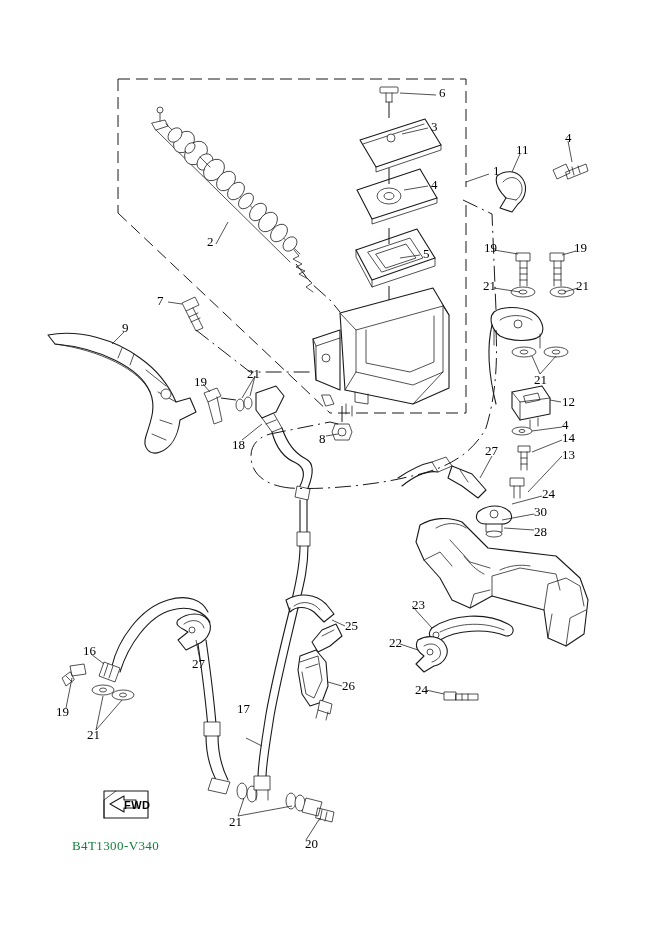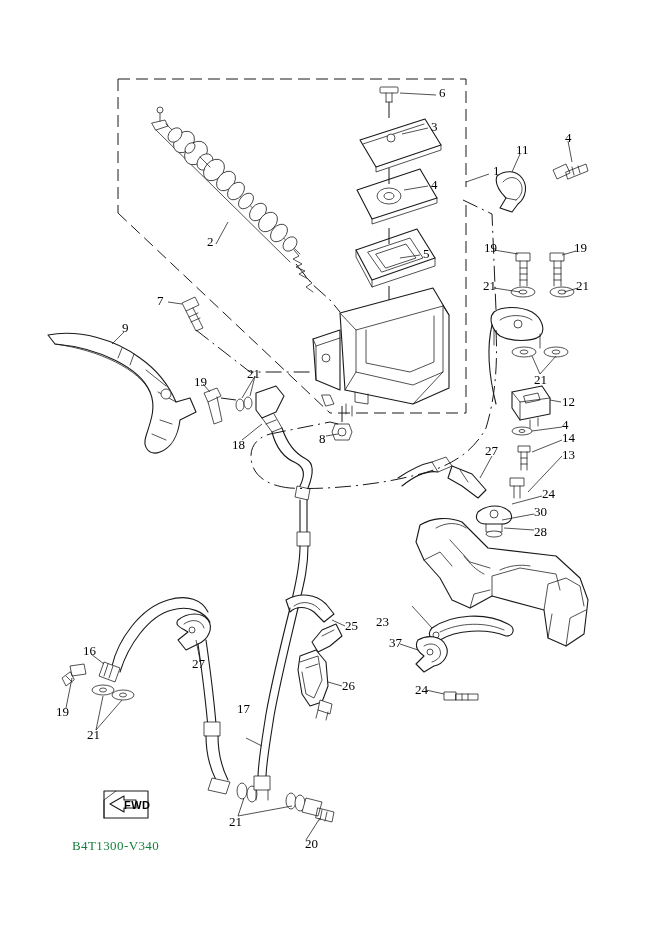--- a/index.html
+++ b/index.html
@@ -431,22 +431,22 @@
   <div class="callout" style="left:574px; top:241px;">19</div>
   <div class="callout" style="left:194px; top:375px;">19</div>
   <div class="callout" style="left:56px;  top:705px;">19</div>
   <div class="callout" style="left:297px; top:837px;margin-left:8px;">20</div>
   <div class="callout" style="left:483px; top:279px;">21</div>
   <div class="callout" style="left:576px; top:279px;">21</div>
   <div class="callout" style="left:534px; top:373px;">21</div>
   <div class="callout" style="left:247px; top:367px;">21</div>
   <div class="callout" style="left:87px;  top:728px;">21</div>
   <div class="callout" style="left:229px; top:815px;">21</div>
-  <div class="callout" style="left:389px; top:636px;">37</div>
-  <div class="callout" style="left:376px; top:598px;margin-top:17px;">23</div>
+  <div class="callout" style="left:389px; top:636px;">22</div>
+  <div class="callout" style="left:412px; top:598px;">23</div>
   <div class="callout" style="left:415px; top:683px;">24</div>
   <div class="callout" style="left:345px; top:619px;">25</div>
   <div class="callout" style="left:342px; top:679px;">26</div>
   <div class="callout" style="left:485px; top:444px;">27</div>
   <div class="callout" style="left:192px; top:657px;">27</div>
   <div class="callout" style="left:534px; top:525px;">28</div>
   <div class="callout" style="left:542px; top:487px;">24</div>
   <div class="callout" style="left:534px; top:505px;">30</div>
 
   <div class="fwd-label" style="left:118px; top:799px;padding-left:6px;">FWD</div>

